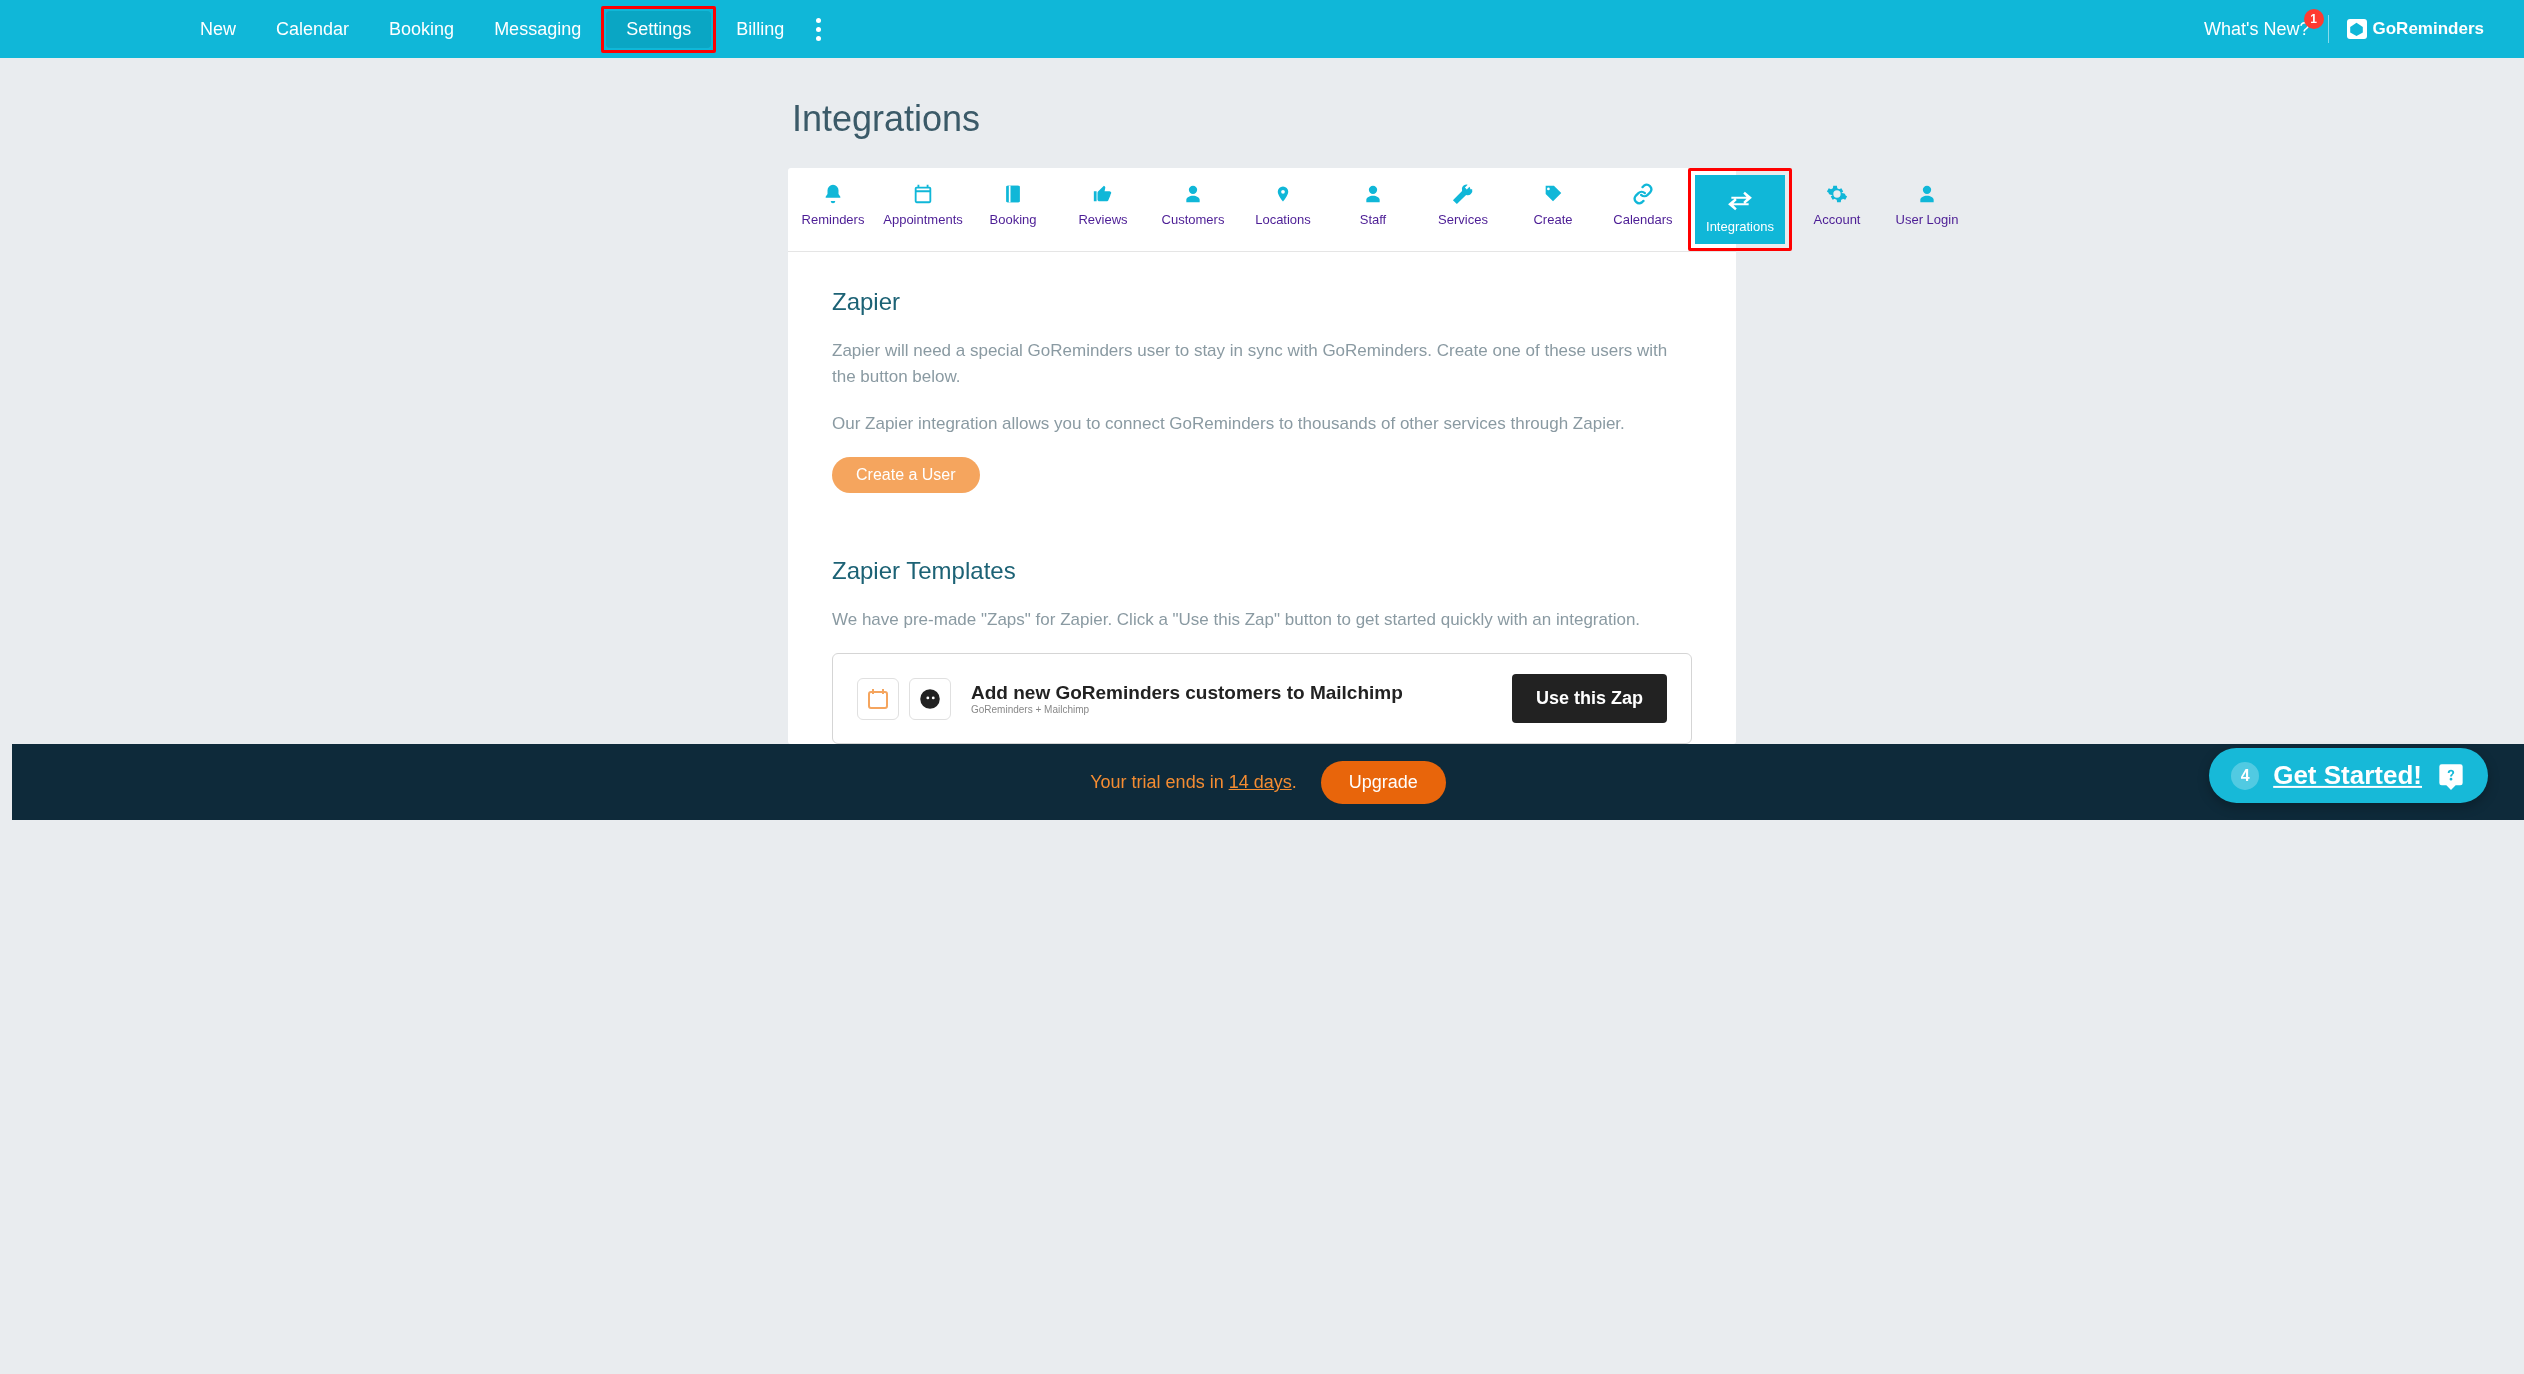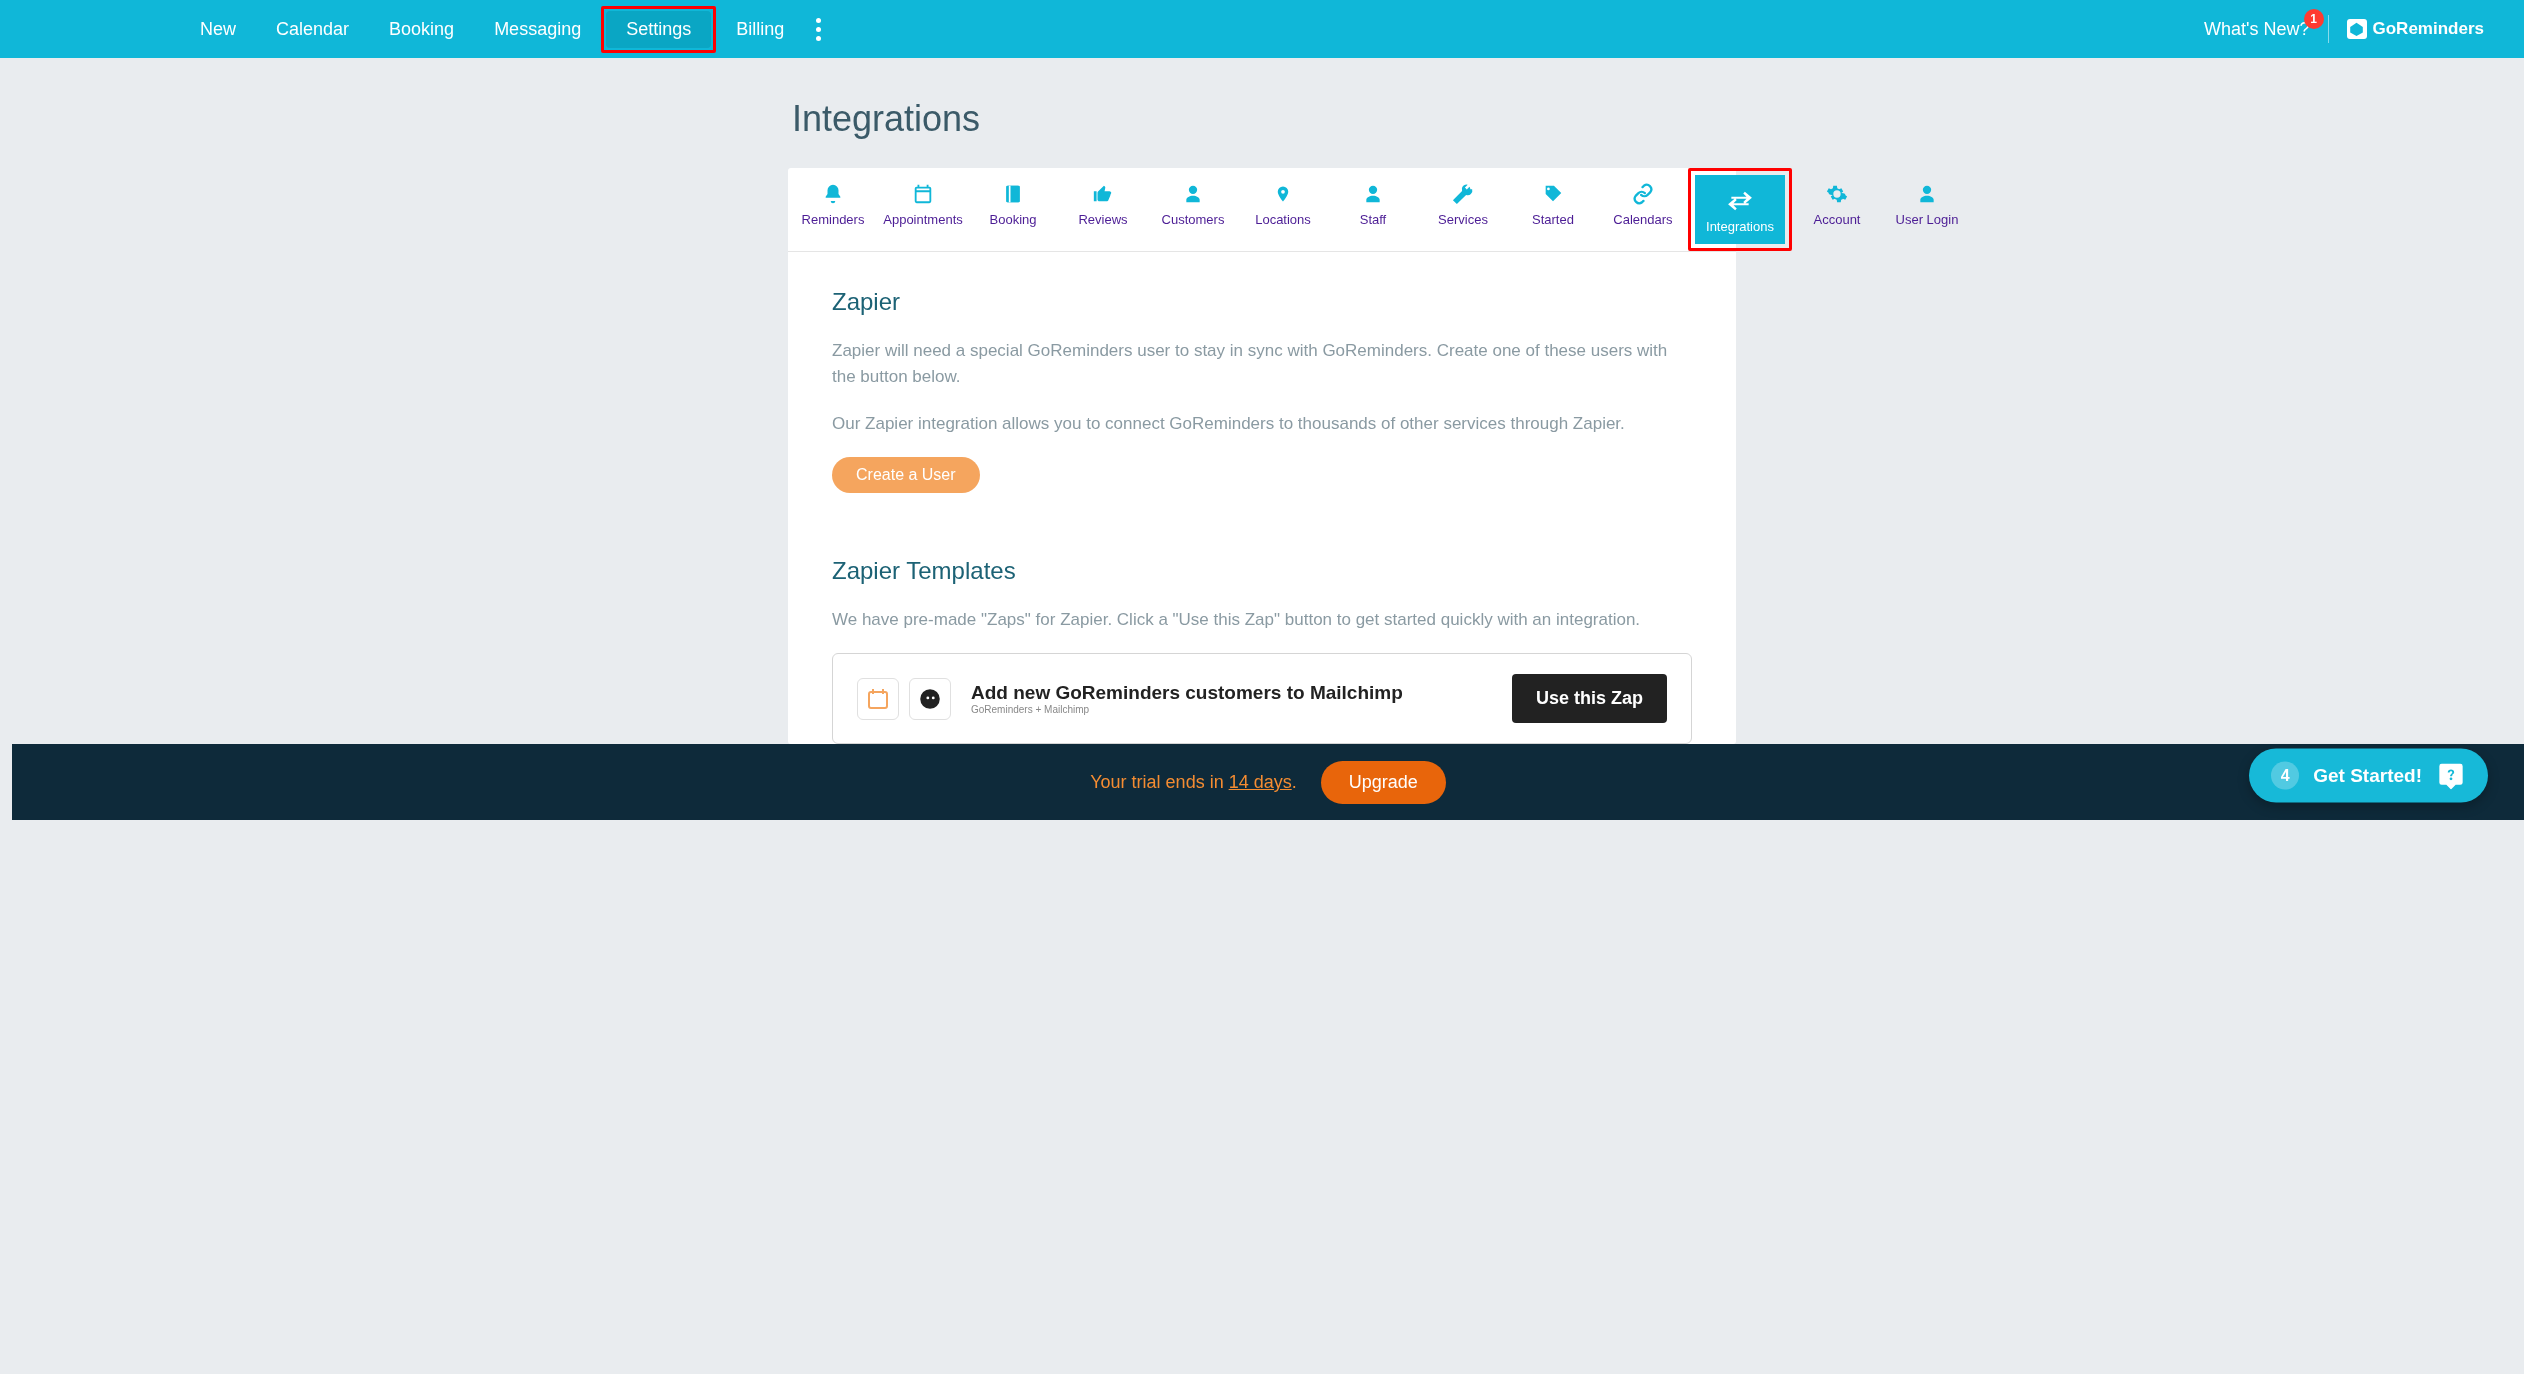--- a/index.html
+++ b/index.html
@@ -44,21 +44,21 @@
   .tb-title { font-size:19px; font-weight:700; color:#222;}
   .tb-sub { font-size:10px; color:#888;}
   .btn-dark { background:#222; color:#fff; border:none; padding:14px 24px; font-size:18px; font-weight:600; border-radius:4px; cursor:pointer;}
   
   .footer { background:#0e2a3a; height:76px; display:flex; align-items:center; justify-content:center; gap:24px; position:relative;margin-left:12px;}
   .trial-text { color:#f48c32; font-size:18px;}
   .trial-text .days { text-decoration:underline; cursor:pointer;}
   .btn-upgrade { background:#e8650b; color:#fff; border:none; padding:11px 28px; border-radius:22px; font-size:18px; font-weight:500; cursor:pointer;}
   .get-started { position:absolute; right:36px; top:50%; transform:translateY(-62%); background:#17b9d8; color:#fff; border-radius:28px; padding:12px 22px; display:flex; align-items:center; gap:14px; cursor:pointer; box-shadow:0 4px 12px rgba(0,0,0,0.25);}
   .gs-count { background:rgba(255,255,255,0.25); width:28px; height:28px; border-radius:50%; display:flex; align-items:center; justify-content:center; font-weight:600;}
-  .gs-label { font-size:19px; font-weight:600;}
+  .gs-label { font-size:26px; font-weight:600;text-decoration:underline;}
   .gs-icon { width:30px; height:30px; display:flex; align-items:center; justify-content:center;}
   
   .outer { transform-origin: top left; }
 </style>
 </head>
 <body>
 
 <div class="outer">
 
   <div class="topbar">
@@ -161,21 +161,21 @@
               </svg>
             </div>
             <div>Services</div>
           </div>
           <div class="subnav-item">
             <div class="si-icon">
               <svg width="22" height="22" viewBox="0 0 24 24">
                 <path d="M21 11L13 3H4v9l8 8 9-9zM7 8a1.5 1.5 0 1 1 0-3 1.5 1.5 0 0 1 0 3z"></path>
               </svg>
             </div>
-            <div>Started</div>
+            <div>Create</div>
           </div>
           <div class="subnav-item">
             <div class="si-icon">
               <svg width="22" height="22" viewBox="0 0 24 24" style="stroke: rgb(16, 183, 216); fill: none;">
                 <path d="M10 13a5 5 0 0 0 7 0l3-3a5 5 0 0 0-7-7l-1.5 1.5M14 11a5 5 0 0 0-7 0l-3 3a5 5 0 0 0 7 7l1.5-1.5" fill="none" stroke="#10b7d8" stroke-width="2.5" stroke-linecap="round"></path>
               </svg>
             </div>
             <div>Calendars</div>
           </div>
           <div class="red-wrap red-box">

